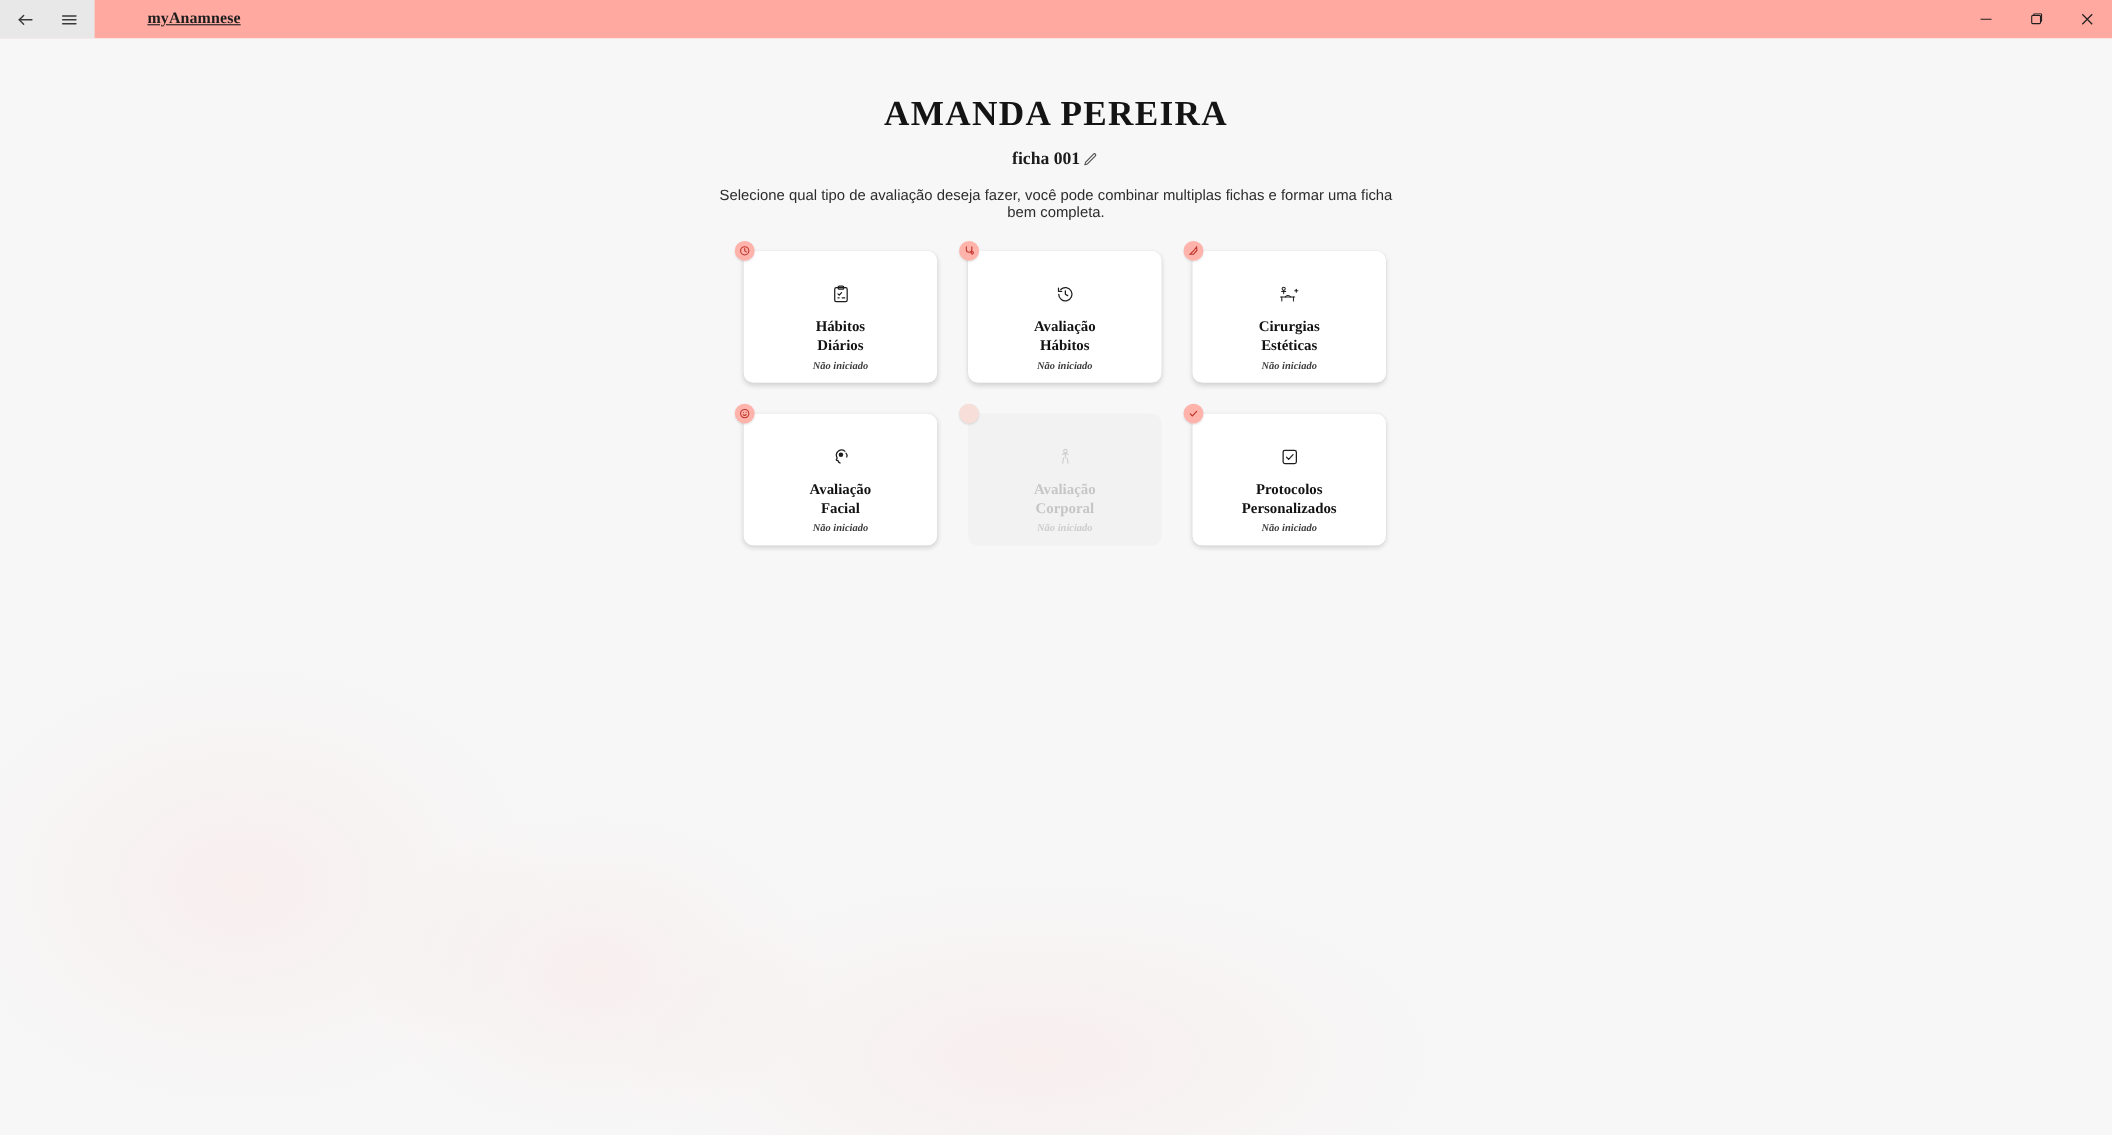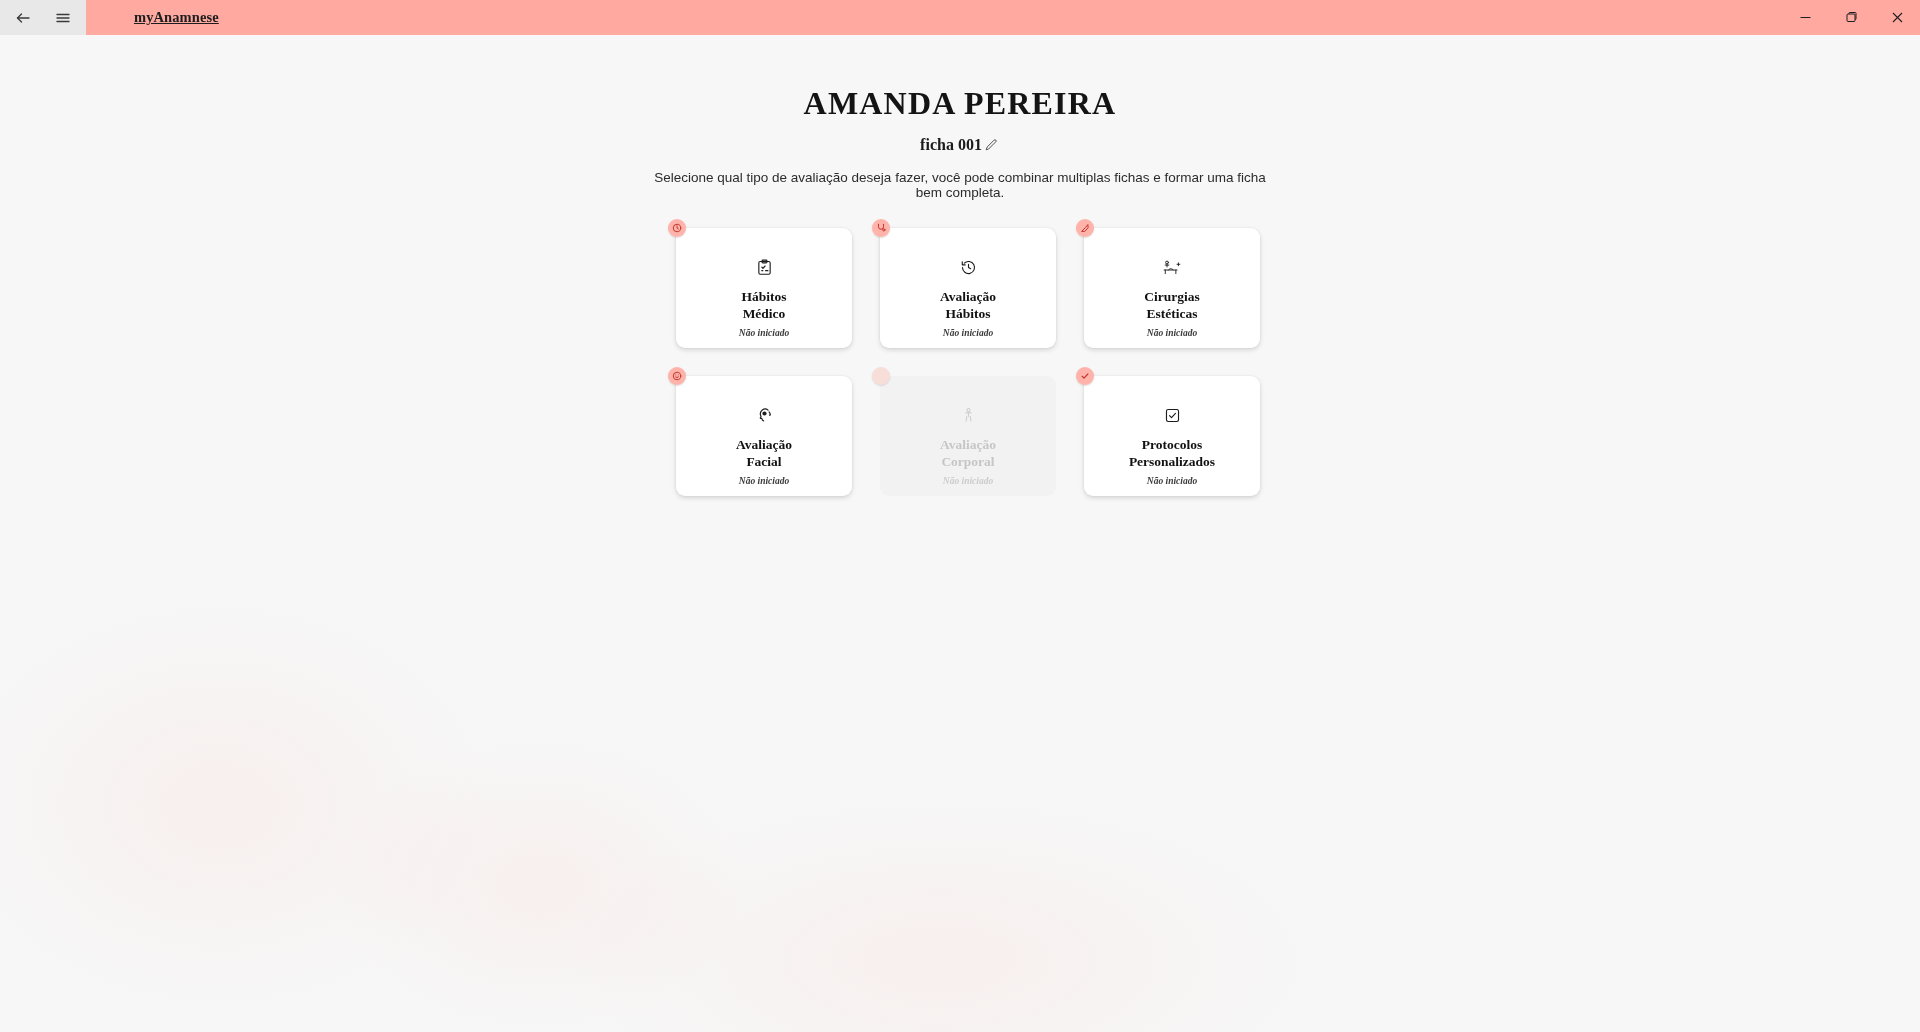--- a/index.html
+++ b/index.html
@@ -281,21 +281,21 @@
           <svg width="17" height="17" viewBox="0 0 24 24" fill="none" stroke="currentColor" stroke-width="1.6" stroke-linecap="round" stroke-linejoin="round">
             <rect x="4" y="3.5" width="16" height="18" rx="2"></rect>
             <rect x="8.5" y="1.5" width="7" height="4" rx="1.2"></rect>
             <path d="M8.2 11.5l1.6 1.6 3-3.2"></path>
               <path d="M13.6 16.5h3.2"></path>
               <path d="M8.2 16.5h1.4"></path>
           </svg>
         </div>
         <div class="card-title">
           <span>Hábitos</span><br>
-          <span>Médico</span>
+          <span>Diários</span>
         </div>
         <div class="card-status">Não iniciado</div>
       </div>
 
       <div class="card">
         <div class="card-badge">
           <svg width="10" height="10" viewBox="0 0 16 16" fill="none" stroke="currentColor" stroke-width="1.6" stroke-linecap="round">
             <path d="M4 2v4a4 4 0 0 0 8 0V2"></path>
               <circle cx="12.5" cy="11" r="1.8"></circle>
           </svg>

